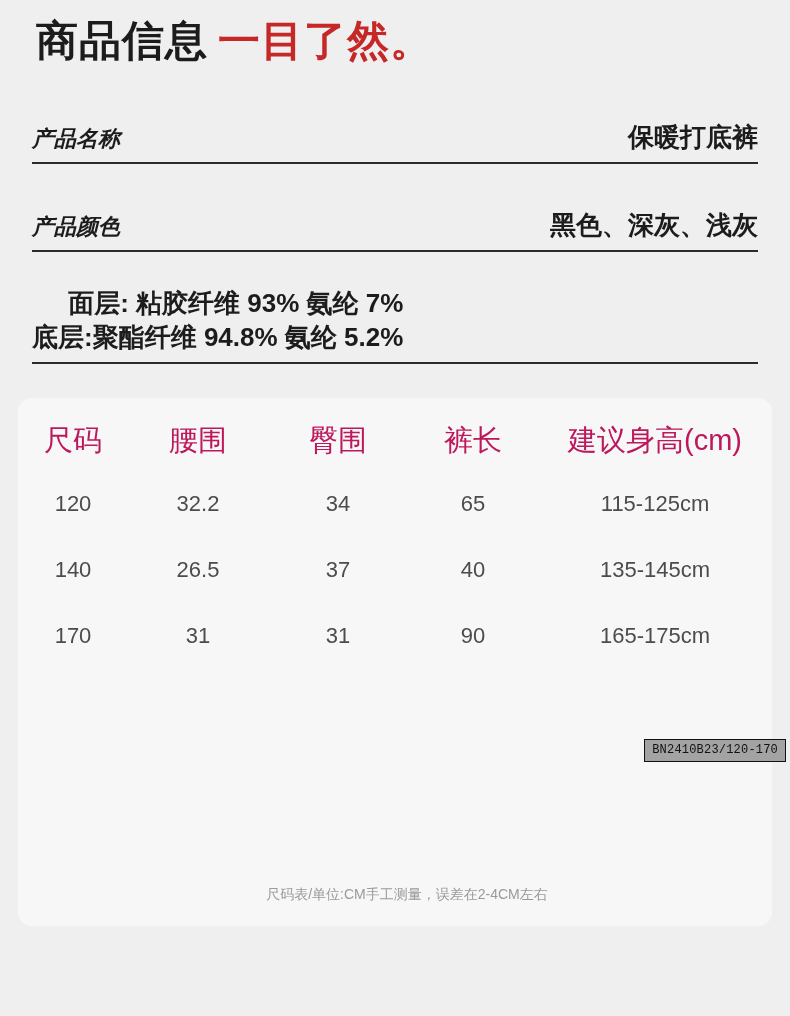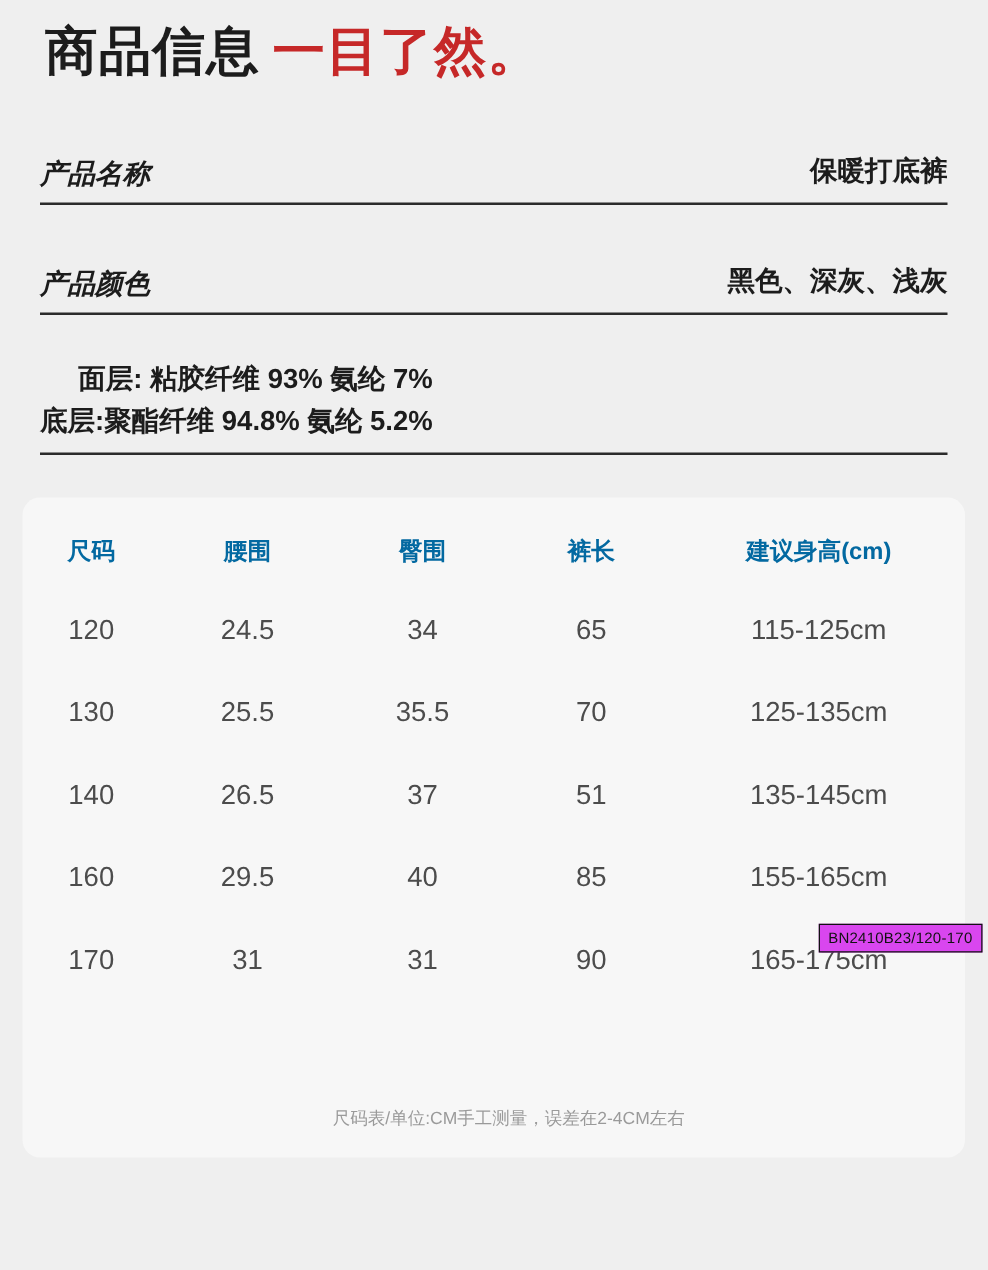--- a/index.html
+++ b/index.html
@@ -49,21 +49,21 @@
   }
   .info-label {
     font-size: 22px;
     font-weight: bold;
     color: #1c1c1c;
     padding-bottom: 8px;
     white-space: nowrap;
     font-style: italic;
   }
   .info-value {
-    font-size: 22px;
+    font-size: 26px;
     font-weight: bold;
     color: #1c1c1c;
     text-align: right;
     padding-bottom: 8px;
     line-height: 34px;
     white-space: pre-line;
   }
   #row-name { top: 120px; }
   #row-color { top: 208px; }
   #row-fabric { top: 286px; }
@@ -84,23 +84,23 @@
   }
   .size-grid th, .size-grid td {
     font-size: 22px;
     color: #4c4c4c;
     font-weight: normal;
     text-align: center;
     height: 64px;
     vertical-align: middle;
   }
   .size-grid th {
-    font-weight: bold;
-    color: #0369a1;
-    font-size: 19px;
+    font-weight: normal;
+    color: #be185d;
+    font-size: 29px;
     height: 58px;
     padding-top: 14px;
   }
   .size-grid col.c0 { width: 110px; }
   .size-grid col.c1 { width: 140px; }
   .size-grid col.c2 { width: 140px; }
   .size-grid col.c3 { width: 130px; }
   .size-grid col.c4 { width: 234px; }
   .size-note {
     position: absolute;
@@ -110,27 +110,27 @@
     text-align: center;
     font-size: 14px;
     color: #9a9a9a;
   }
   
   .code-badge {
     position: absolute;
     right: 4px;
     bottom: 6px;
     border: 1px solid #111;
-    background: #d946ef;
+    background: #a3a3a3;
     font-size: 12px;
     color: #111;
     padding: 4px 7px;
     line-height: 13px;
     letter-spacing: 0.2px;
-    font-family: Liberation Sans, sans-serif;
+    font-family: Liberation Mono, monospace;
   }
 </style>
 </head>
 <body>
 
 <div class="page">
 
   <div class="title">
     <span>商品信息</span><span class="accent">一目了然。</span>
   </div>
@@ -164,45 +164,31 @@
           <th>尺码</th>
           <th>腰围</th>
           <th>臀围</th>
           <th>裤长</th>
           <th>建议身高(cm)</th>
         </tr>
       </thead>
       <tbody>
         <tr>
           <td>120</td>
-          <td>24.5</td>
+          <td>32.2</td>
           <td>34</td>
           <td>65</td>
           <td>115-125cm</td>
         </tr>
         <tr>
-          <td>130</td>
-          <td>25.5</td>
-          <td>35.5</td>
-          <td>70</td>
-          <td>125-135cm</td>
-        </tr>
-        <tr>
           <td>140</td>
           <td>26.5</td>
           <td>37</td>
-          <td>51</td>
+          <td>40</td>
           <td>135-145cm</td>
-        </tr>
-        <tr>
-          <td>160</td>
-          <td>29.5</td>
-          <td>40</td>
-          <td>85</td>
-          <td>155-165cm</td>
         </tr>
         <tr>
           <td>170</td>
           <td>31</td>
           <td>31</td>
           <td>90</td>
           <td>165-175cm</td>
         </tr>
       </tbody>
     </table>

